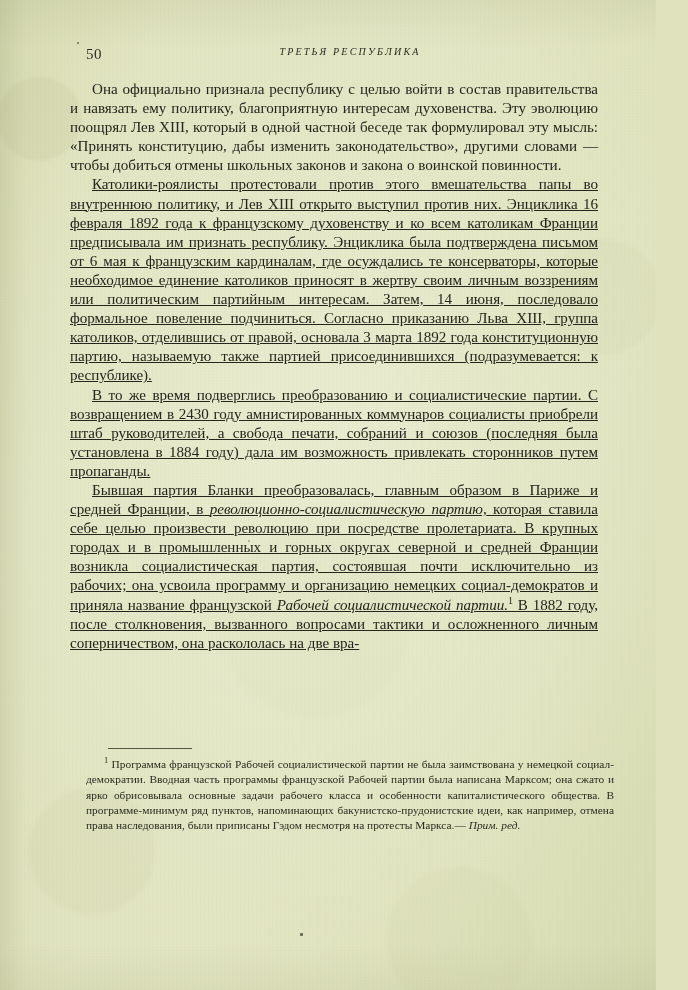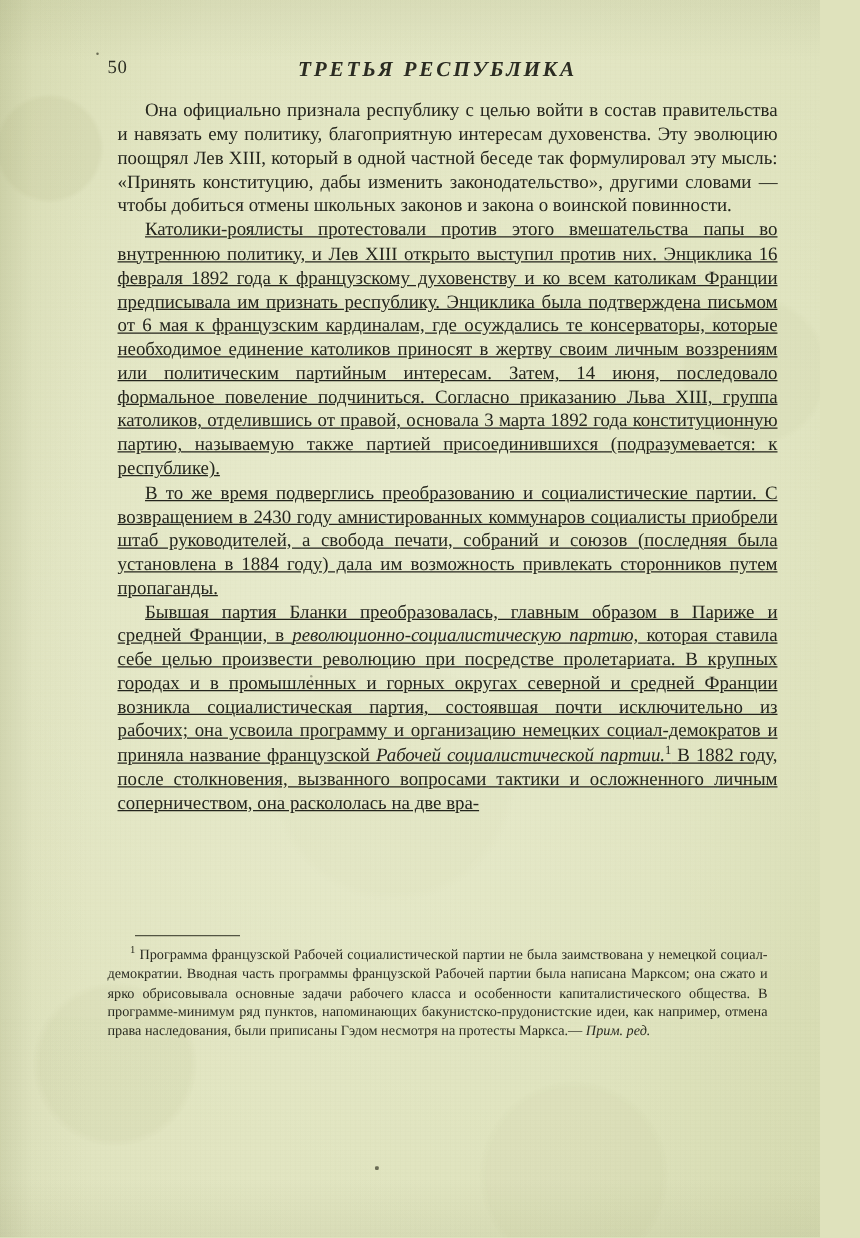--- a/index.html
+++ b/index.html
@@ -73,30 +73,30 @@
     color: #2d2e24;
     font-family: "Liberation Serif", "DejaVu Serif", serif;
   }
   .head-title {
     position: absolute;
     left: 0;
     right: 0;
     top: 0;
     text-align: center;
     font-style: italic;
-    font-weight: 700;
-    font-size: 17px;
+    font-weight: 400;
+    font-size: 10px;
     letter-spacing: 2.2px;
     color: #2b2c22;
   }
 
   
   .body-text {
     position: absolute;
-    left: 94px;
+    left: 70px;
     top: 80px;
     width: 528px;
   }
   .para {
     margin: 0;
     text-align: justify;
     text-justify: inter-word;
     text-indent: 22px;
     font-size: 15.1px;
     line-height: 19.1px;

